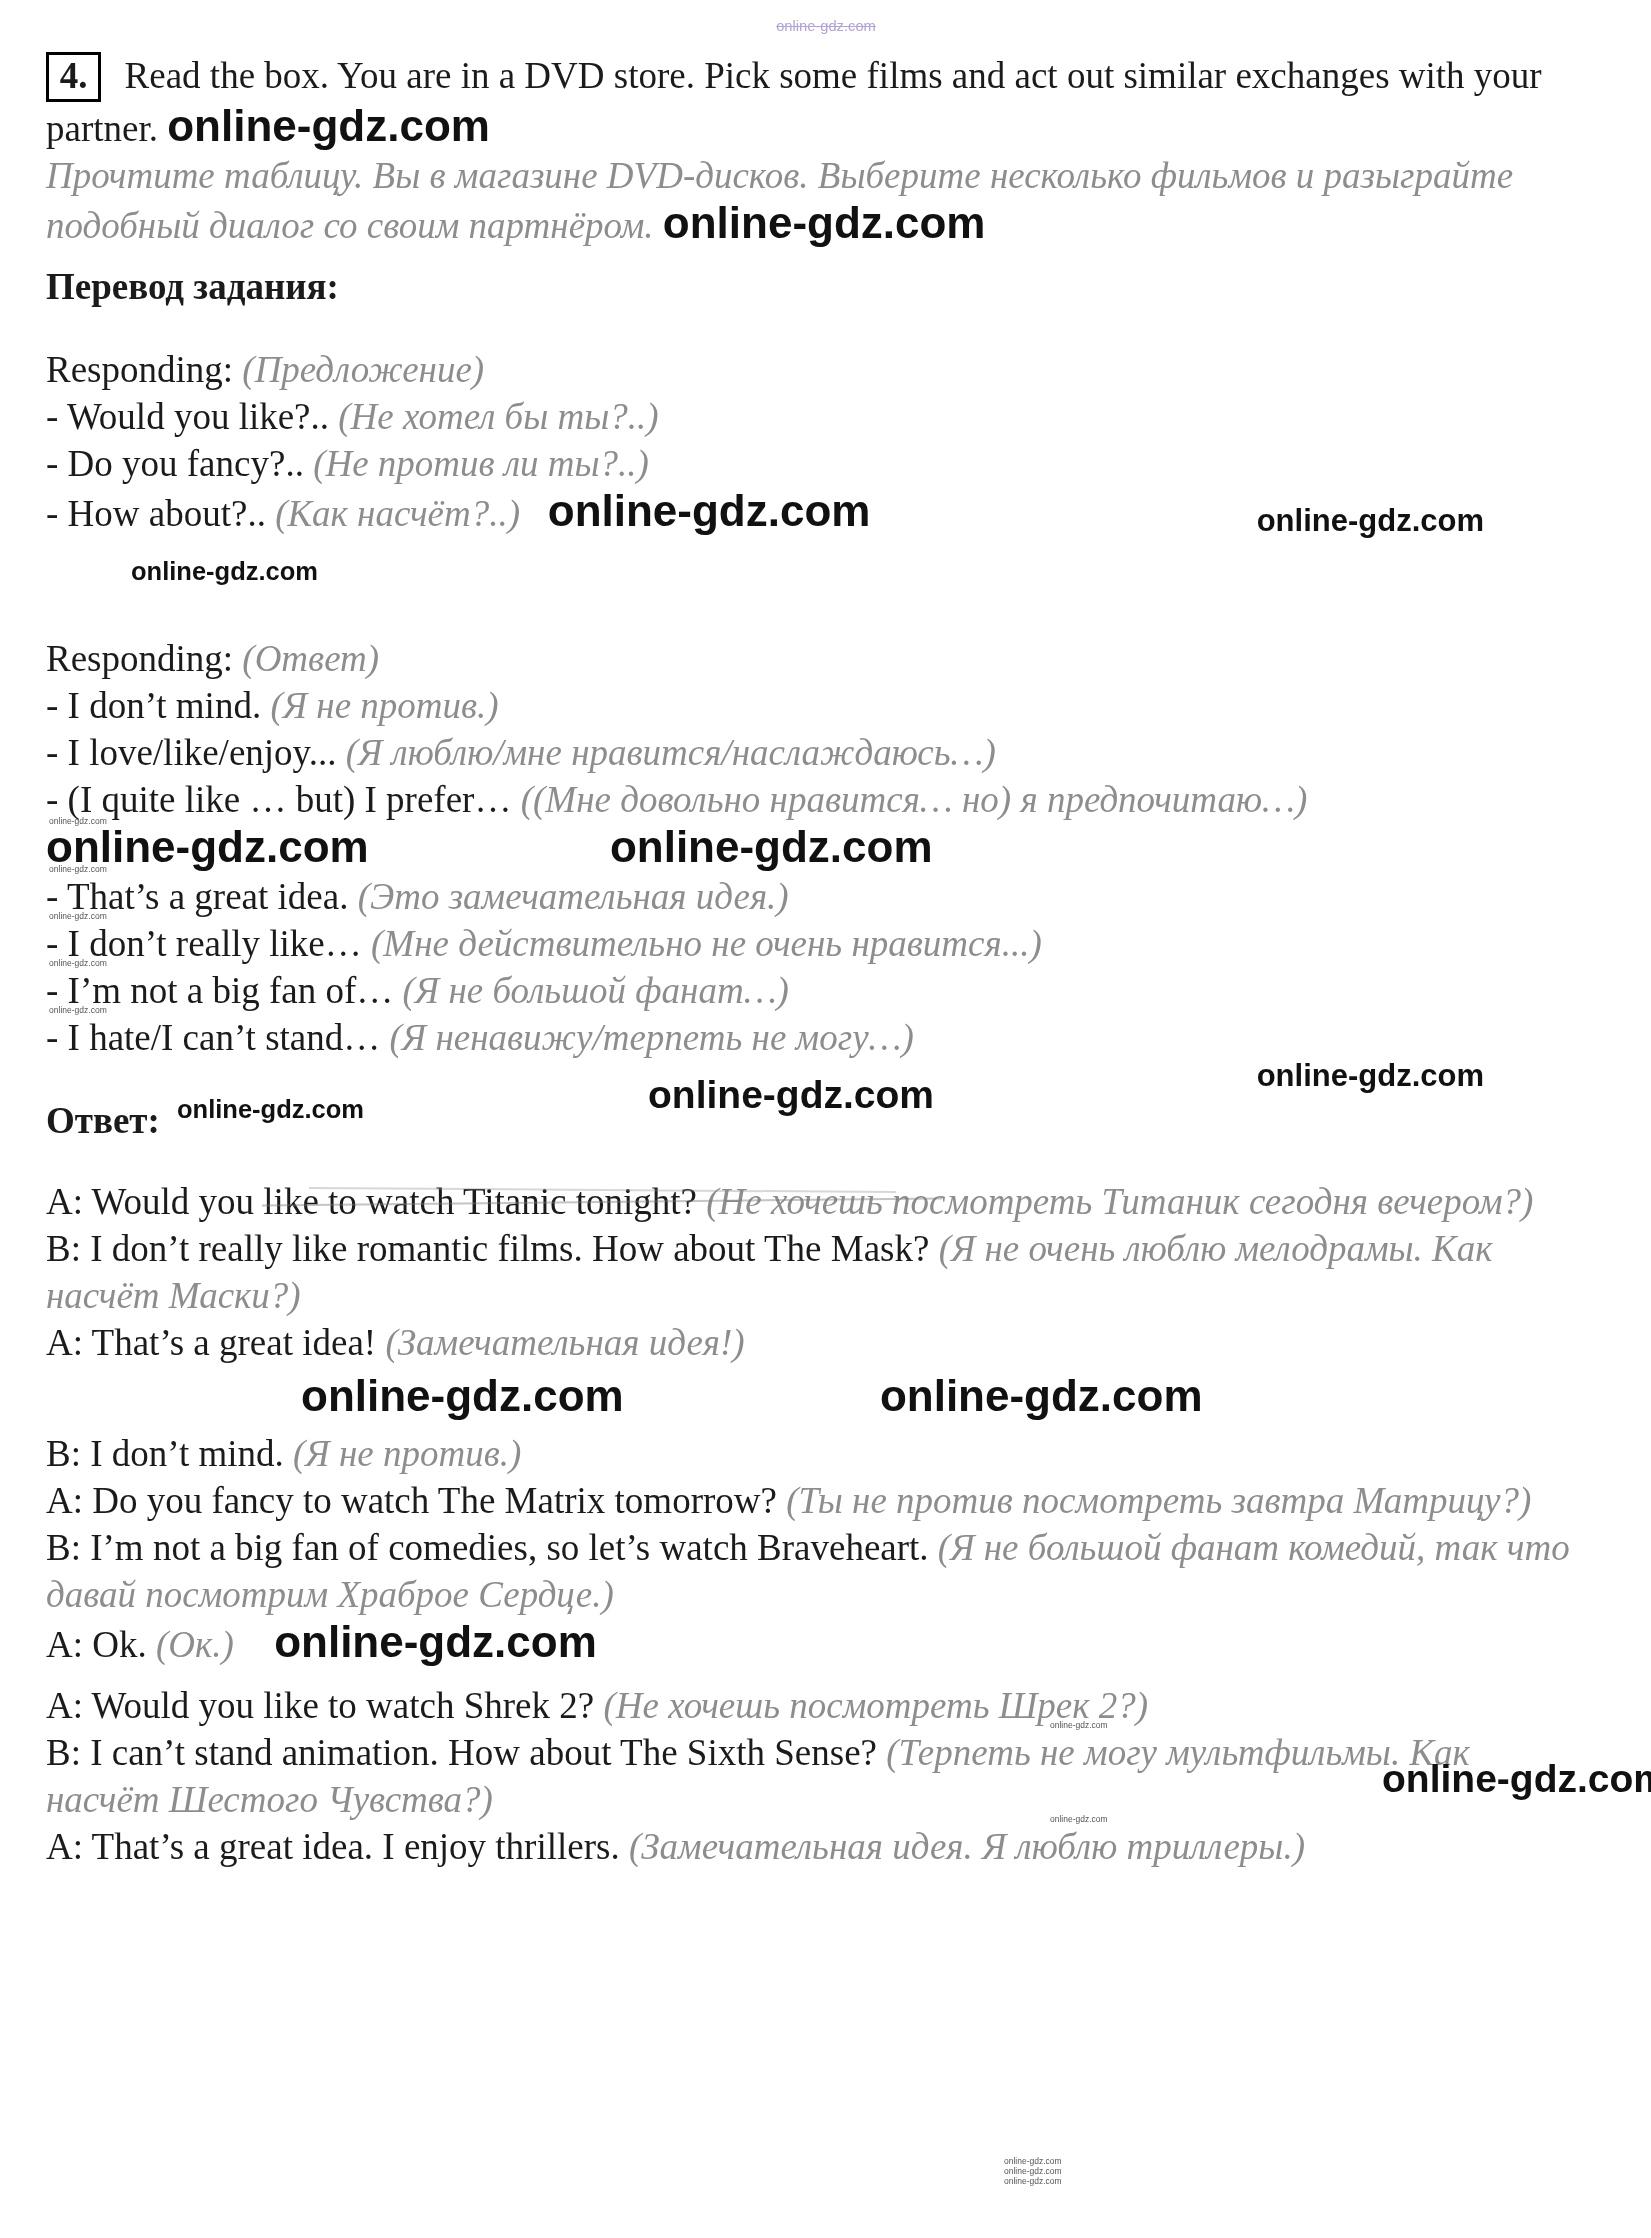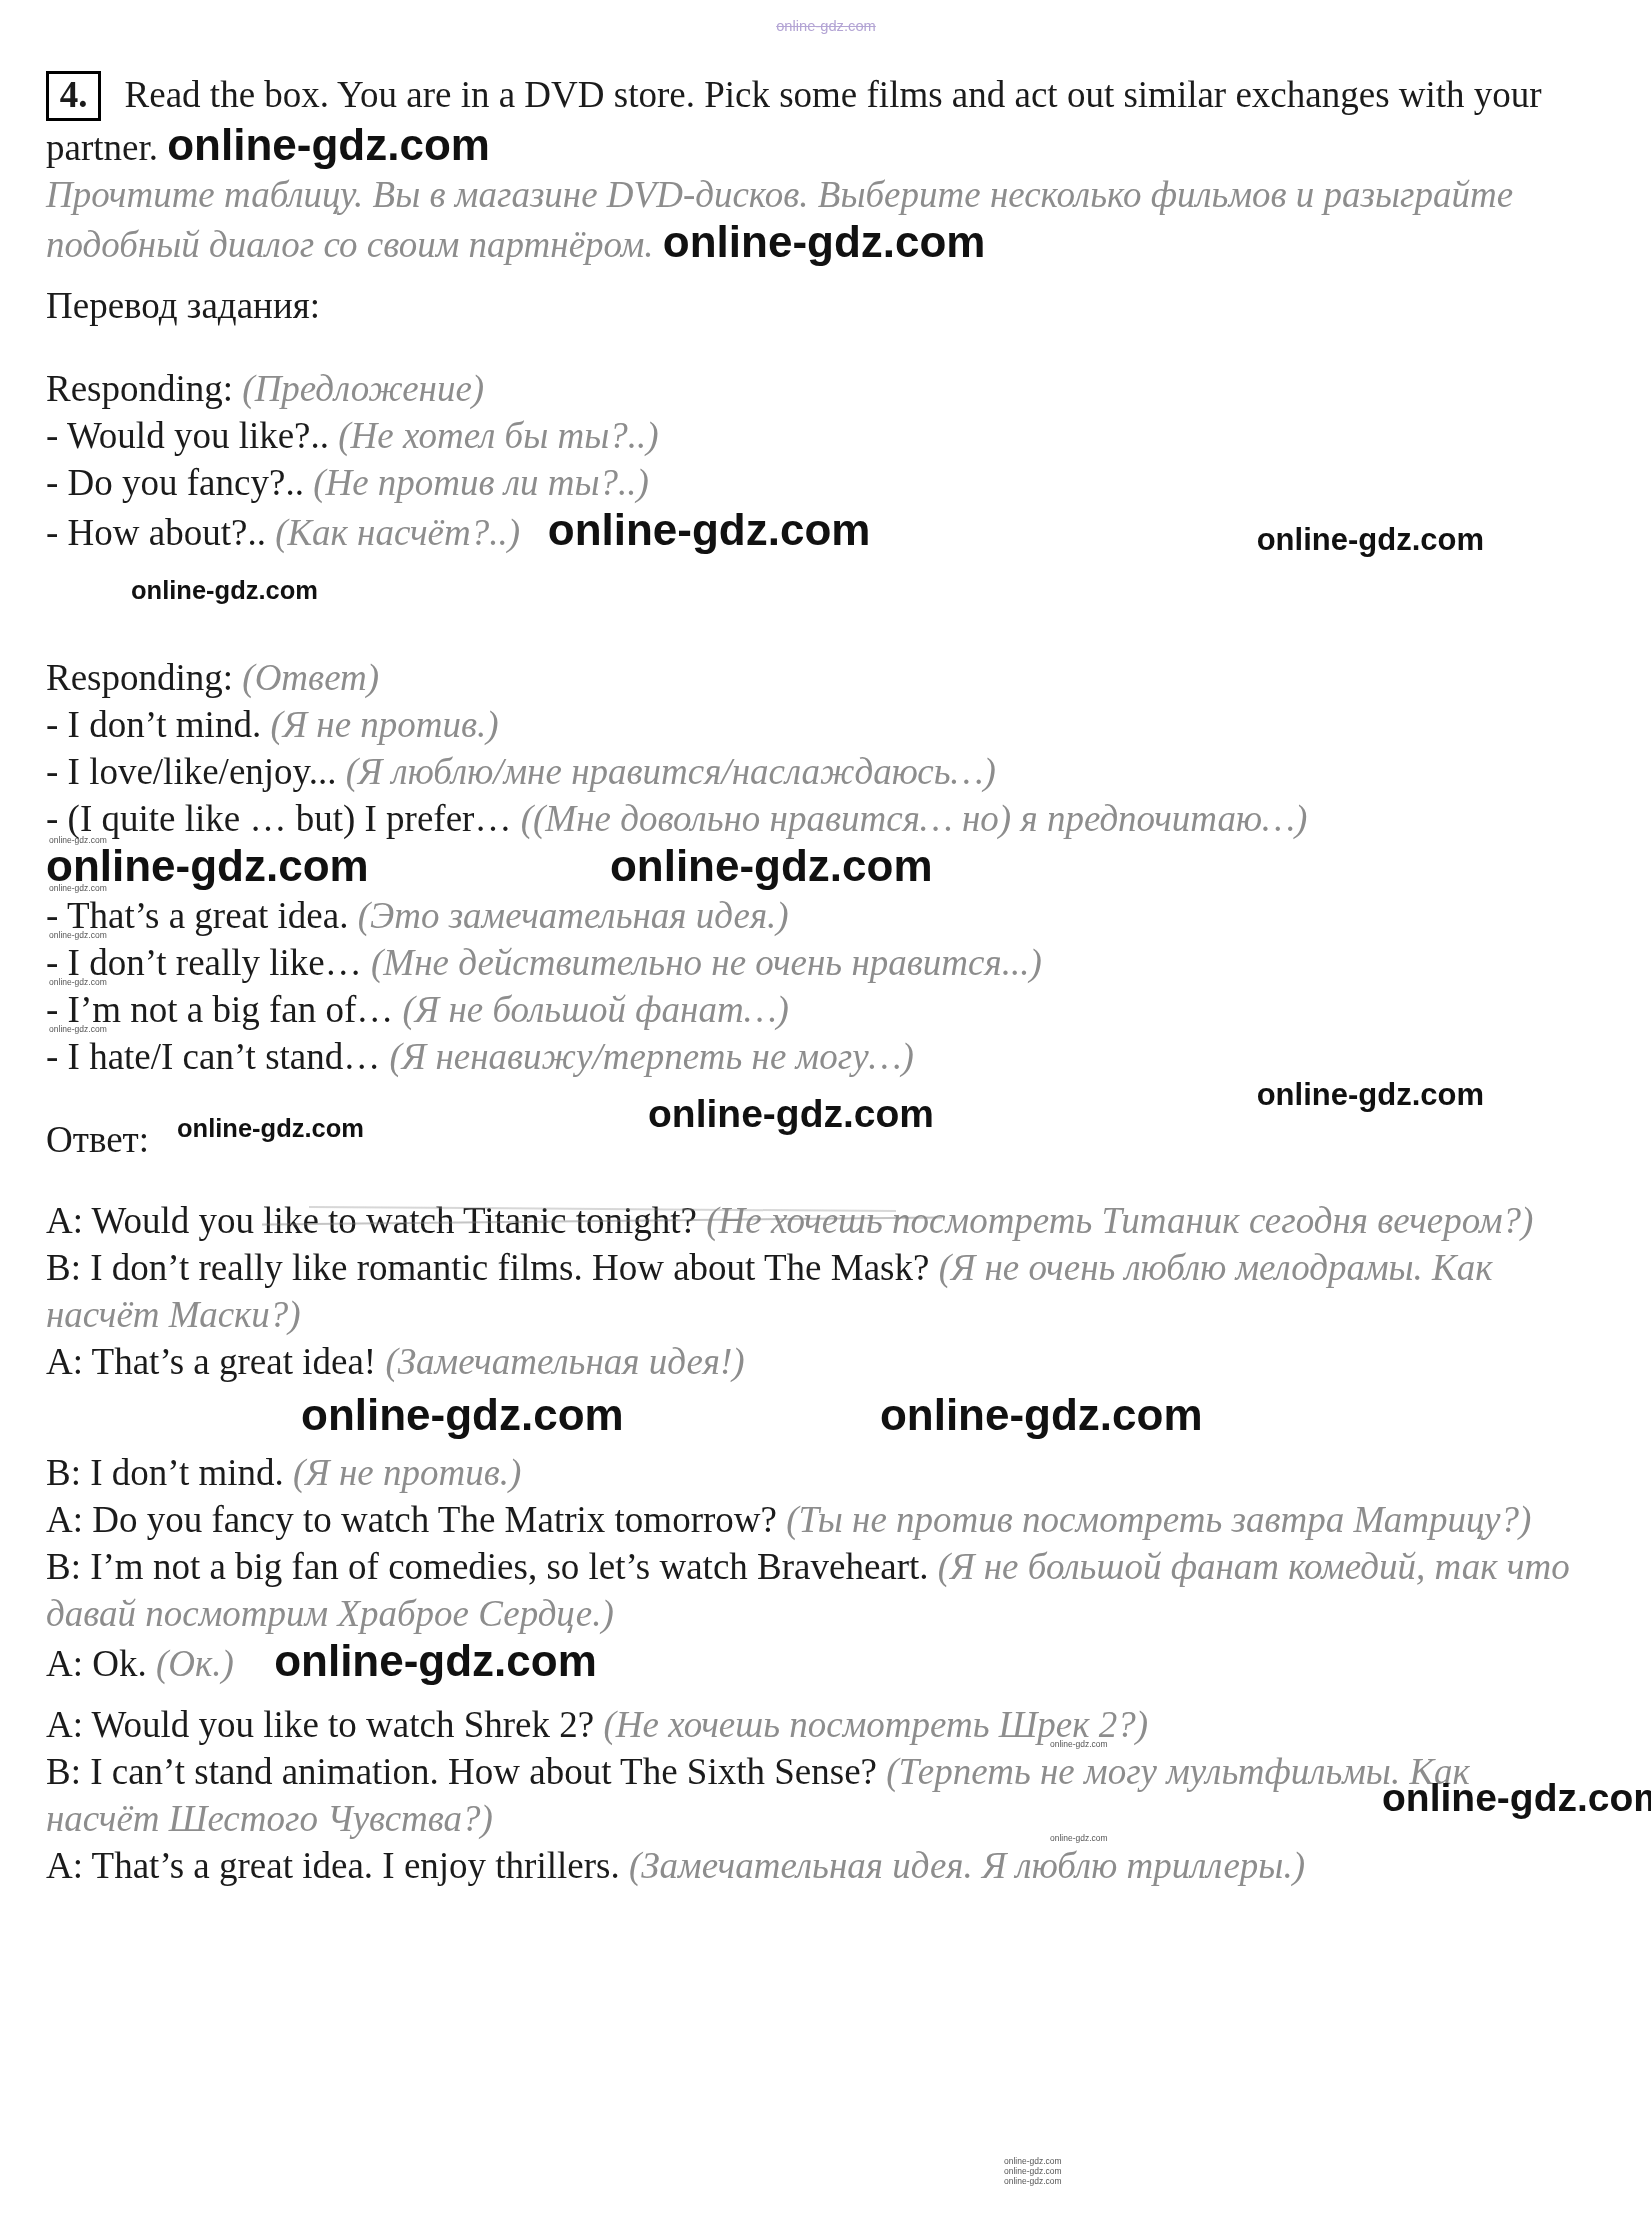--- a/index.html
+++ b/index.html
@@ -1,27 +1,27 @@
 <!DOCTYPE html>
 <html style="font-size:12.4px"><head>
 <meta charset="utf-8">
 <style>
   * { box-sizing: border-box; }
   html, body { margin: 0; padding: 0; background: #ffffff; }
   .page {
     width: 1652px; height: 2239px; position: relative; overflow: hidden;
     font-family: "Liberation Serif", serif;
     font-size: 37px; line-height: 47px; color: #1b1b1b;
-    padding: 71px 68px 23px 46px; background: #ffffff;
+    padding: 52px 68px 23px 46px; background: #ffffff;
   }
   p { margin: 0; }
   .rel { position: relative; }
   .abs { position: absolute; }
   .ru { color: #8d8d8d; font-style: italic; }
-  .b { font-weight: normal; }
+  .b { font-weight: bold; }
   .tasknum {
     display: inline-block; border: 3.9px solid #000; font-weight: bold;
     padding: 0 10.8px 1.5px 10.8px; margin-right: 14px; line-height: 42px;
   }
   .wm { font-family: "Liberation Sans", sans-serif; font-weight: bold; color: #111; font-style: normal; white-space: nowrap; }
   .wm-xl { font-size: 44px; }
   .wm-lg { font-size: 39px; }
   .wm-md { font-size: 31px; }
   .wm-sm { font-size: 25.5px; }
   .wm-micro { font-size: 8.5px; color: #555; font-weight: normal; line-height: 10px; }

